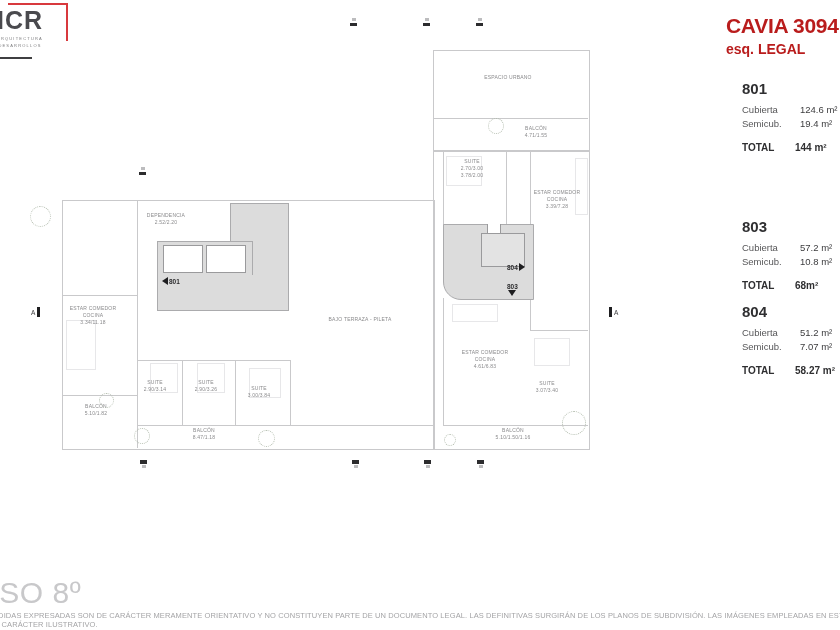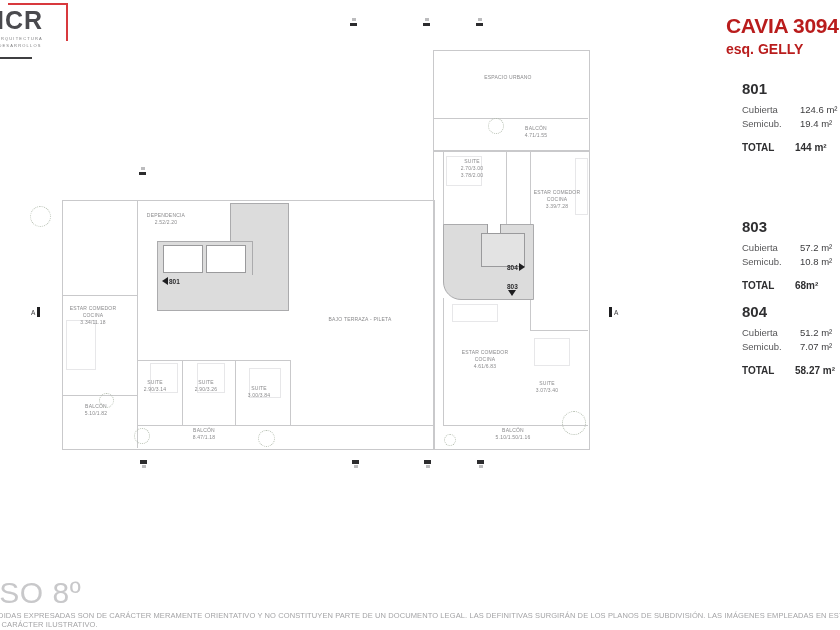--- a/index.html
+++ b/index.html
@@ -68,21 +68,21 @@
 <div class="logo">
   <div class="logo-frame-red"></div>
   <div class="logo-frame-dark"></div>
   <div class="logo-text">ICR</div>
   <div class="logo-sub logo-sub1">ARQUITECTURA</div>
   <div class="logo-sub logo-sub2">DESARROLLOS</div>
 </div>
 
 <div class="header">
   <div class="title">CAVIA 3094</div>
-  <div class="subtitle">esq. GELLY</div>
+  <div class="subtitle">esq. LEGAL</div>
 </div>
 
 <div class="unit-info" id="unit-801">
   <div class="unit-id">801</div>
   <div class="row">
     <span>Cubierta</span>
     <span class="val">124.6 m²</span>
   </div>
   <div class="row">
     <span>Semicub.</span>

